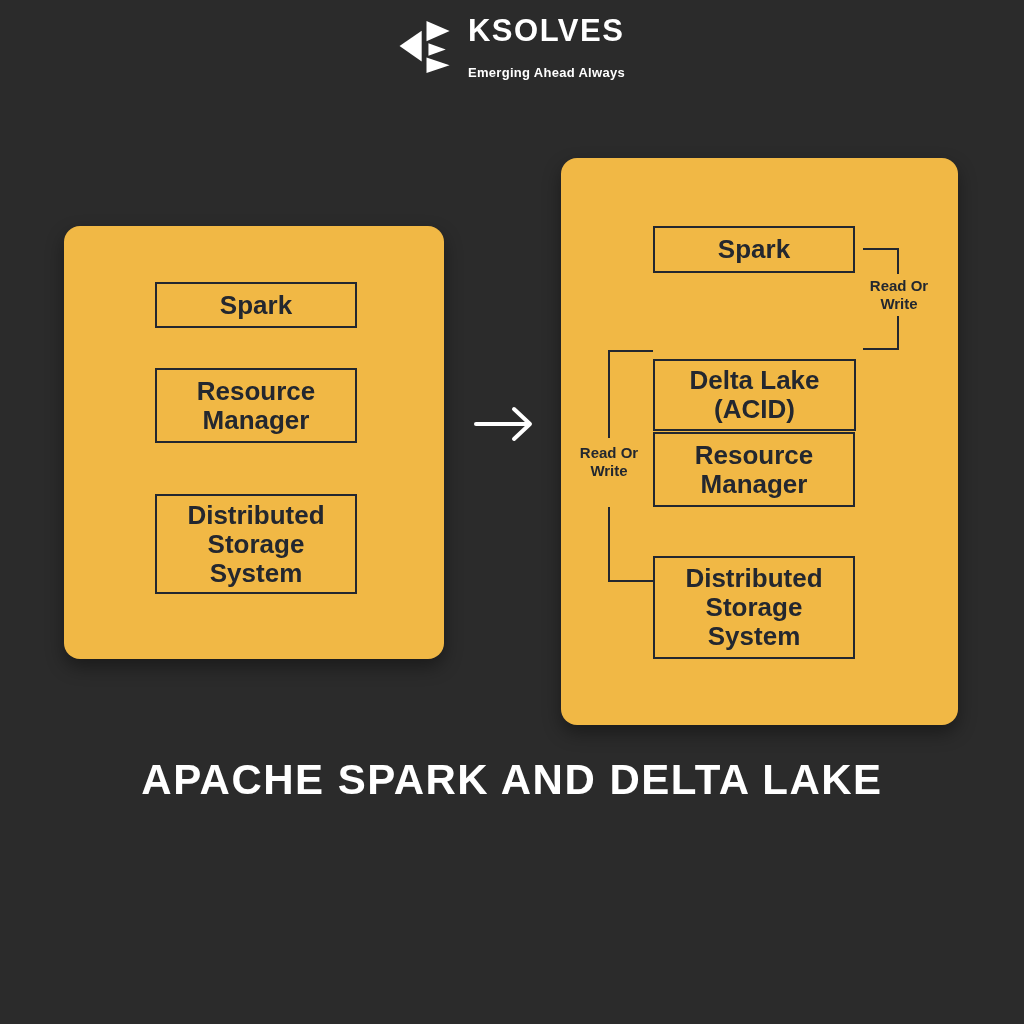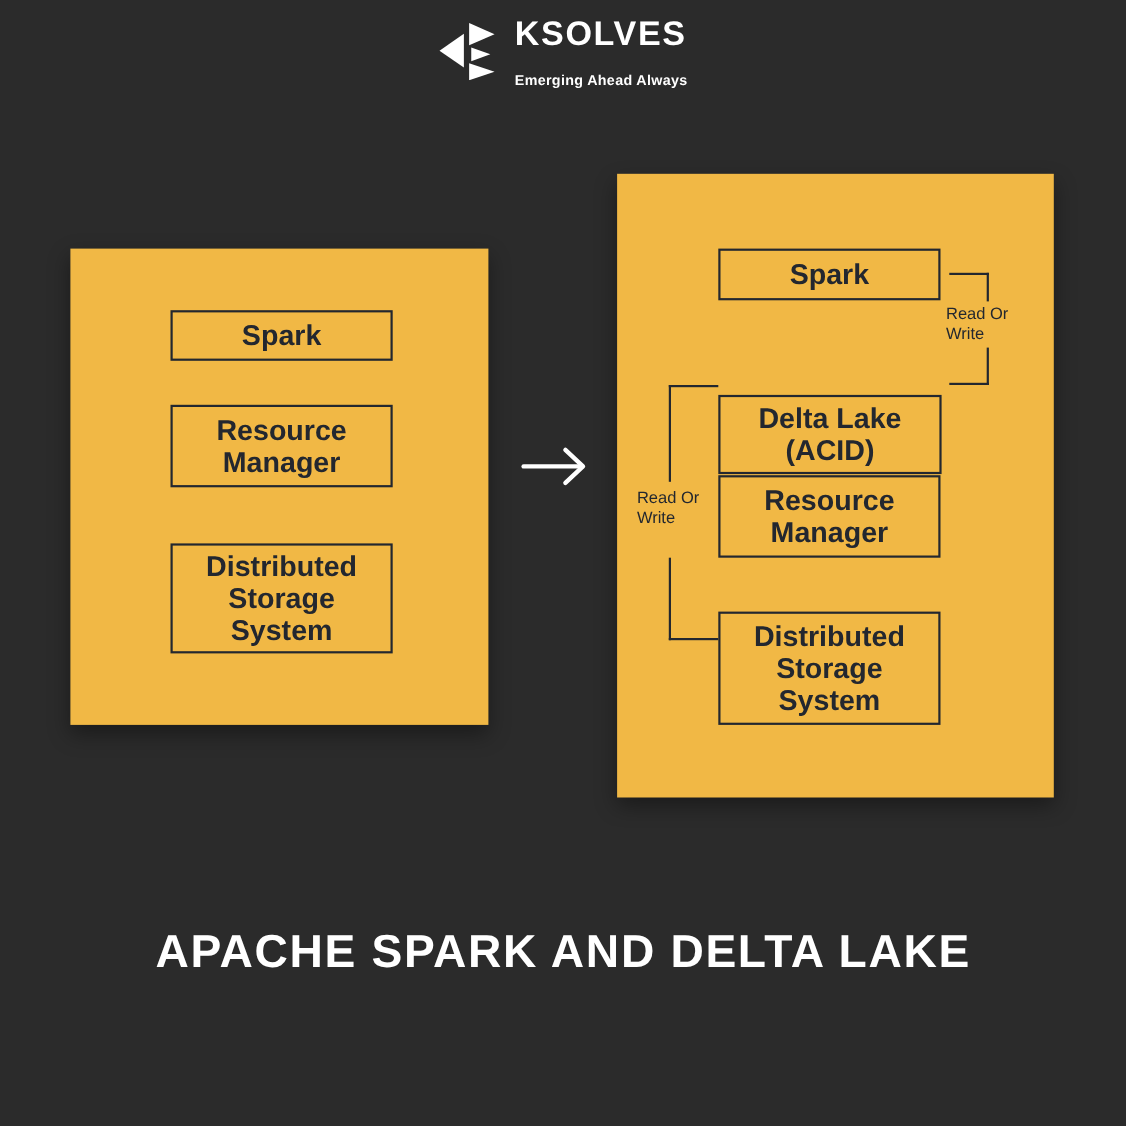--- a/index.html
+++ b/index.html
@@ -11,21 +11,21 @@
   .canvas{position:relative;width:1024px;height:1024px;background:var(--bg);}
 
   
   .logo{position:absolute;top:14px;left:0;width:100%;display:flex;justify-content:center;align-items:center;gap:14px;text-align:right;}
   .logo-icon{width:55px;height:52px;display:block;}
   .logo-text{display:flex;flex-direction:column;align-items:flex-start;}
   .logo-name{color:var(--white);font-weight:bold;font-size:31px;letter-spacing:1.5px;line-height:34px;}
   .logo-tagline{color:var(--white);font-weight:600;font-size:13px;letter-spacing:.3px;margin-top:17px;}
 
   
-  .panel{position:absolute;background:var(--yellow);border-radius:0;box-shadow:0 8px 18px rgba(0,0,0,.38);}
+  .panel{position:absolute;background:var(--yellow);border-radius:16px;box-shadow:0 8px 18px rgba(0,0,0,.38);}
   .panel-left{left:64px;top:226px;width:380px;height:433px;}
   .panel-right{left:561px;top:158px;width:397px;height:567px;}
 
   .node{position:absolute;border:2px solid var(--ink);color:var(--ink);
         display:flex;align-items:center;justify-content:center;text-align:center;
         font-weight:bold;font-size:26px;line-height:29px;padding:0 6px;}
 
   
   .lp-spark{left:91px;top:56px;width:202px;height:46px;}
   .lp-rm{left:91px;top:142px;width:202px;height:75px;}
@@ -41,30 +41,30 @@
   .line{position:absolute;background:var(--ink);}
   .r-top-h{left:302px;top:90px;width:36px;height:2px;}
   .r-top-v{left:336px;top:90px;width:2px;height:26px;}
   .r-bot-v{left:336px;top:158px;width:2px;height:34px;}
   .r-bot-h{left:302px;top:190px;width:36px;height:2px;}
   .l-top-h{left:47px;top:192px;width:45px;height:2px;}
   .l-top-v{left:47px;top:192px;width:2px;height:88px;}
   .l-bot-v{left:47px;top:349px;width:2px;height:75px;}
   .l-bot-h{left:47px;top:422px;width:45px;height:2px;}
 
-  .conn-label{position:absolute;color:var(--ink);font-weight:normal;font-size:15px;
-              line-height:18px;text-align:left;}
+  .conn-label{position:absolute;color:var(--ink);font-weight:bold;font-size:15px;
+              line-height:18px;text-align:center;}
   .conn-label-right{left:299px;top:119px;width:78px;}
   .conn-label-left{left:18px;top:286px;width:60px;}
 
   
   .arrow{position:absolute;left:472px;top:401px;color:var(--white);}
 
   
-  .title{position:absolute;top:832px;left:0;width:100%;text-align:center;color:var(--white);
+  .title{position:absolute;top:747px;left:0;width:100%;text-align:center;color:var(--white);
          font-weight:bold;font-size:42px;letter-spacing:1.5px;line-height:66px;}
   .title span{display:block;}
 </style>
 </head>
 <body>
 
 <div class="canvas">
 
   <div class="logo">
     <svg class="logo-icon" viewBox="0 0 56 54">

